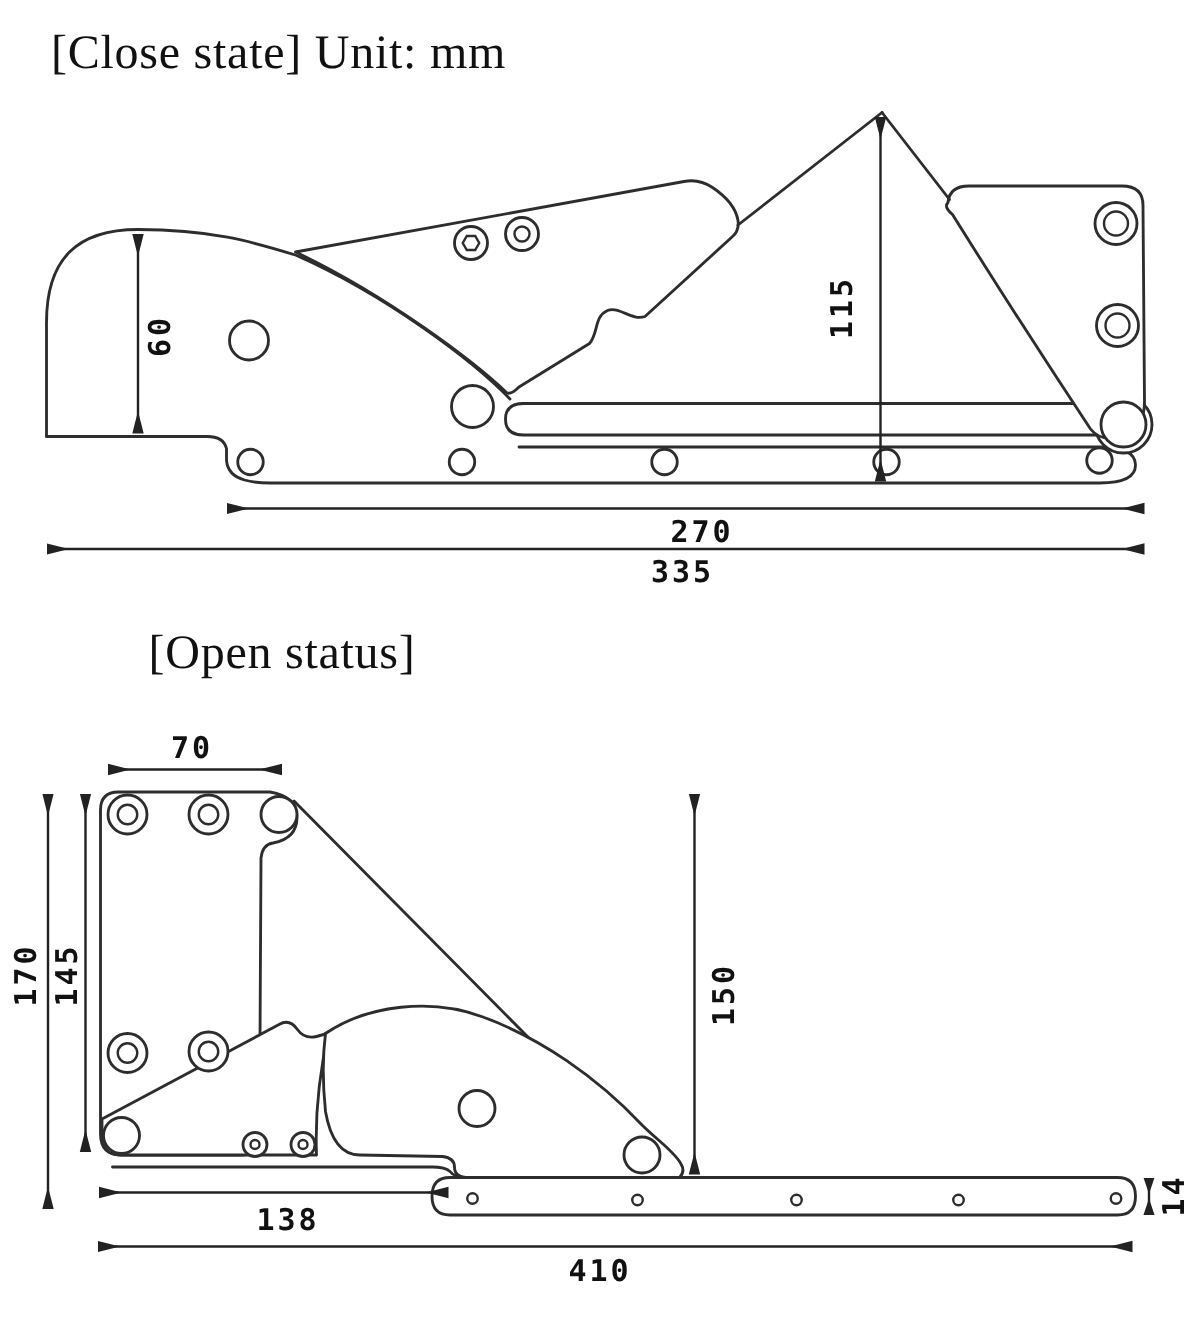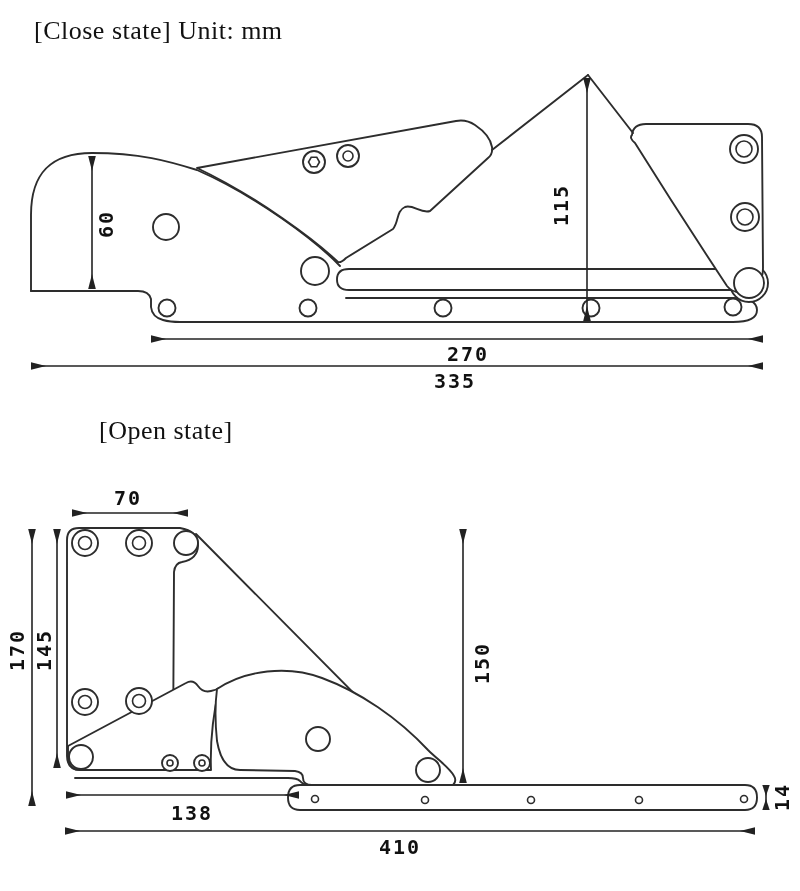--- a/index.html
+++ b/index.html
@@ -4,21 +4,21 @@
 <style>
   html,body{margin:0;padding:0;}
   body{
     width:800px;height:891px;position:relative;
     background:#ffffff;
     font-family:"Liberation Serif", serif;
     overflow:hidden;
   }
   .title{
     position:absolute;
-    font-size:26px;
+    font-size:32px;
     color:#111;
     letter-spacing:0.5px;
     white-space:nowrap;
   }
   #close-title{left:34px;top:16px;}
   #open-title{left:99px;top:416px;}
   svg{position:absolute;left:0;top:0;}
   .outline{fill:none;stroke:#2d2d2d;stroke-width:1.9;stroke-linejoin:round;stroke-linecap:round;}
   .part{fill:#ffffff;stroke:#2d2d2d;stroke-width:1.9;stroke-linejoin:round;}
   .hole{fill:#ffffff;stroke:#2d2d2d;stroke-width:1.9;}
@@ -26,21 +26,21 @@
   .dim{stroke:#222;stroke-width:1.6;fill:none;}
   .dimtext{
     font-family:"DejaVu Sans Mono", monospace;
     font-weight:bold;font-size:20px;fill:#111;letter-spacing:2px;
   }
 </style>
 </head>
 <body>
 
 <div class="title" id="close-title">[Close state] Unit: mm</div>
-<div class="title" id="open-title">[Open state]</div>
+<div class="title" id="open-title">[Open status]</div>
 
 <svg width="800" height="891" viewBox="0 0 800 891">
   <defs>
     <marker id="arr" markerUnits="userSpaceOnUse" markerWidth="15" markerHeight="10" refX="13" refY="5" orient="auto-start-reverse">
       <path d="M0,5 L15,1.2 L15,8.8 Z" fill="#222"></path>
     </marker>
     <marker id="arrS" markerUnits="userSpaceOnUse" markerWidth="11" markerHeight="9" refX="9" refY="4.5" orient="auto-start-reverse">
       <path d="M0,4.5 L11,0.8 L11,8.2 Z" fill="#222"></path>
     </marker>
   </defs>

